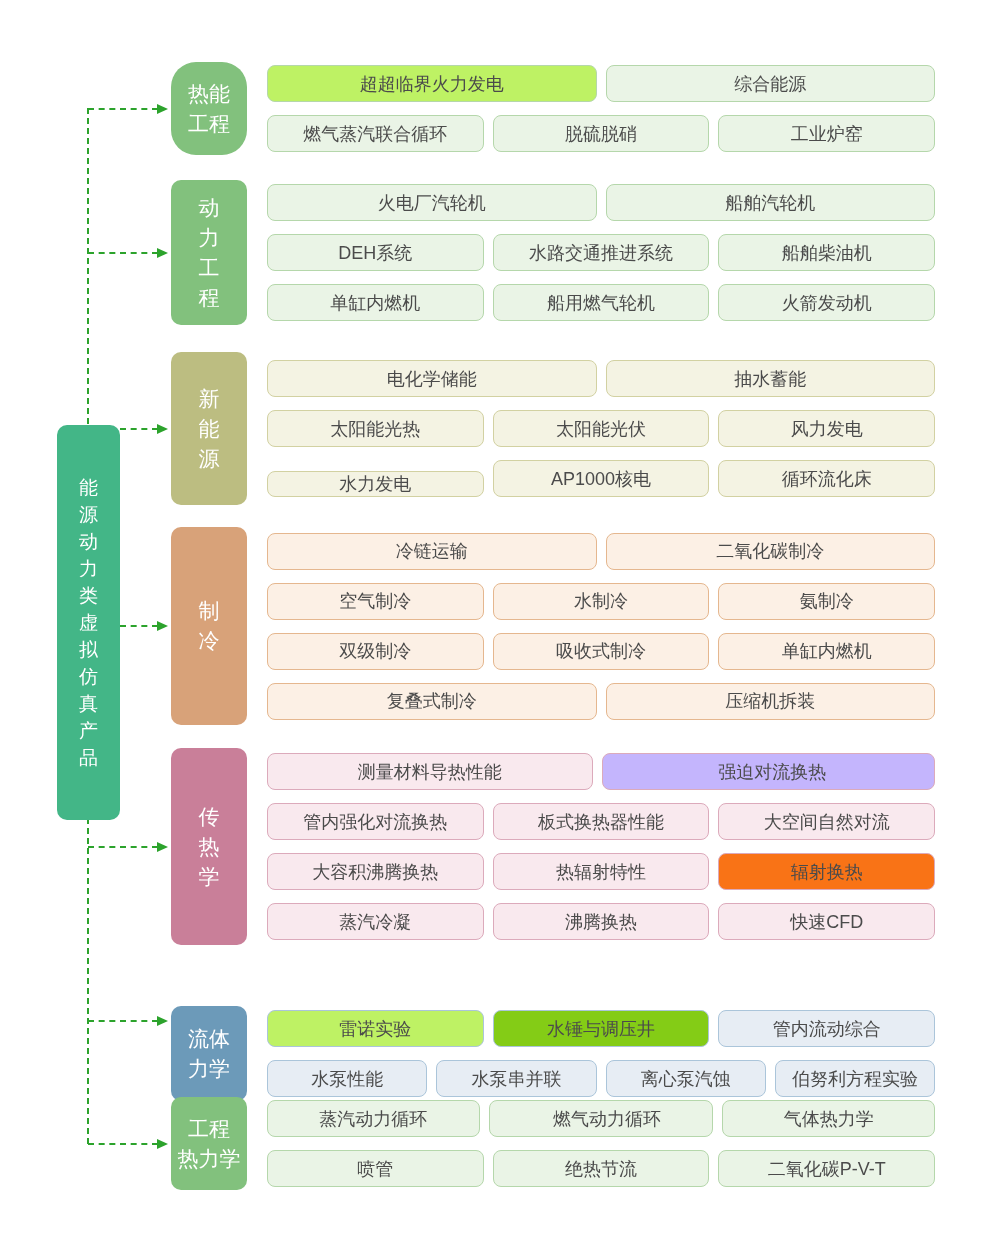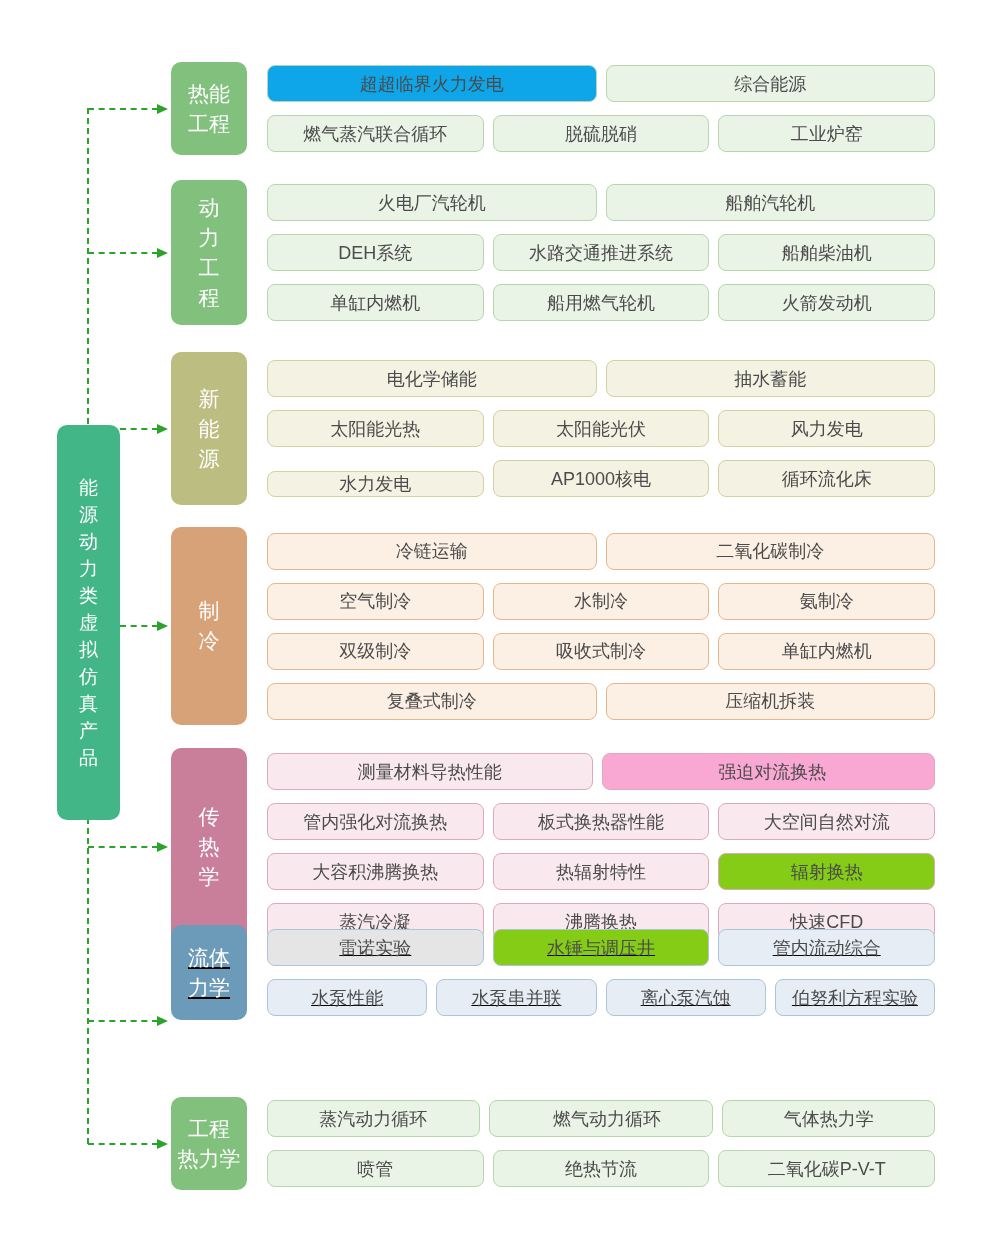--- a/index.html
+++ b/index.html
@@ -41,25 +41,25 @@
 虚
 拟
 仿
 真
 产
 品</div>
 <div class="vline" style="border-left-color: rgb(44, 163, 44);"></div>
     <div class="hline" style="top: 108px; border-top-color: rgb(44, 163, 44);"></div>
     <div class="arrowhead" style="top: 104px; border-left-color: rgb(44, 163, 44);"></div>
     <div class="section" style="top: 62px; height: 93px;">
-      <div class="cat-label" style="background: rgb(130, 193, 125);">热能
+      <div class="cat-label" style="background: rgb(130, 193, 125); border-radius: 25px;">热能
 工程</div>
       <div class="items">
         <div class="row">
-          <div class="item" style="background: #0ea5e9; border-color: rgb(181, 215, 171);">超超临界火力发电</div>
+          <div class="item" style="background: #bef264; border-color: rgb(181, 215, 171);">超超临界火力发电</div>
           <div class="item" style="background: rgb(234, 244, 230); border-color: rgb(181, 215, 171);">综合能源</div>
         </div>
         <div class="row">
           <div class="item" style="background: rgb(234, 244, 230); border-color: rgb(181, 215, 171);">燃气蒸汽联合循环</div>
           <div class="item" style="background: rgb(234, 244, 230); border-color: rgb(181, 215, 171);">脱硫脱硝</div>
           <div class="item" style="background: rgb(234, 244, 230); border-color: rgb(181, 215, 171);">工业炉窑</div>
         </div>
       </div>
     </div>
     <div class="hline" style="top: 252px; border-top-color: rgb(44, 163, 44);"></div>
@@ -137,47 +137,47 @@
     </div>
     <div class="hline" style="top: 846px; border-top-color: rgb(44, 163, 44);"></div>
     <div class="arrowhead" style="top: 842px; border-left-color: rgb(44, 163, 44);"></div>
     <div class="section" style="top: 748px; height: 197px;">
       <div class="cat-label" style="background: rgb(201, 127, 153);">传
 热
 学</div>
       <div class="items">
         <div class="row">
           <div class="item" style="background: rgb(249, 233, 238); border-color: rgb(220, 170, 187);">测量材料导热性能</div>
-          <div class="item" style="background: #f9a8d4; border-color: rgb(220, 170, 187); padding-left: 8px;">强迫对流换热</div>
+          <div class="item" style="background: #c4b5fd; border-color: rgb(220, 170, 187); padding-left: 8px;">强迫对流换热</div>
         </div>
         <div class="row">
           <div class="item" style="background: rgb(249, 233, 238); border-color: rgb(220, 170, 187);">管内强化对流换热</div>
           <div class="item" style="background: rgb(249, 233, 238); border-color: rgb(220, 170, 187);">板式换热器性能</div>
           <div class="item" style="background: rgb(249, 233, 238); border-color: rgb(220, 170, 187);">大空间自然对流</div>
         </div>
         <div class="row">
           <div class="item" style="background: rgb(249, 233, 238); border-color: rgb(220, 170, 187);">大容积沸腾换热</div>
           <div class="item" style="background: rgb(249, 233, 238); border-color: rgb(220, 170, 187);">热辐射特性</div>
-          <div class="item" style="background: #84cc16; border-color: rgb(220, 170, 187);">辐射换热</div>
+          <div class="item" style="background: #f97316; border-color: rgb(220, 170, 187);">辐射换热</div>
         </div>
         <div class="row">
           <div class="item" style="background: rgb(249, 233, 238); border-color: rgb(220, 170, 187);">蒸汽冷凝</div>
           <div class="item" style="background: rgb(249, 233, 238); border-color: rgb(220, 170, 187);">沸腾换热</div>
           <div class="item" style="background: rgb(249, 233, 238); border-color: rgb(220, 170, 187);">快速CFD</div>
         </div>
       </div>
     </div>
     <div class="hline" style="top: 1020px; border-top-color: rgb(44, 163, 44);"></div>
     <div class="arrowhead" style="top: 1016px; border-left-color: rgb(44, 163, 44);"></div>
-    <div class="section" style="top: 925px; height: 95px; text-decoration: underline;">
+    <div class="section" style="top: 1006px; height: 95px;">
       <div class="cat-label" style="background: rgb(108, 154, 185);">流体
 力学</div>
       <div class="items">
         <div class="row">
-          <div class="item" style="background: #e5e5e5; border-color: rgb(171, 197, 218);">雷诺实验</div>
+          <div class="item" style="background: #bef264; border-color: rgb(171, 197, 218);">雷诺实验</div>
           <div class="item" style="background: #84cc16; border-color: rgb(171, 197, 218);">水锤与调压井</div>
           <div class="item" style="background: rgb(231, 237, 244); border-color: rgb(171, 197, 218);">管内流动综合</div>
         </div>
         <div class="row">
           <div class="item" style="background: rgb(231, 237, 244); border-color: rgb(171, 197, 218);">水泵性能</div>
           <div class="item" style="background: rgb(231, 237, 244); border-color: rgb(171, 197, 218);">水泵串并联</div>
           <div class="item" style="background: rgb(231, 237, 244); border-color: rgb(171, 197, 218);">离心泵汽蚀</div>
           <div class="item" style="background: rgb(231, 237, 244); border-color: rgb(171, 197, 218);">伯努利方程实验</div>
         </div>
       </div>

